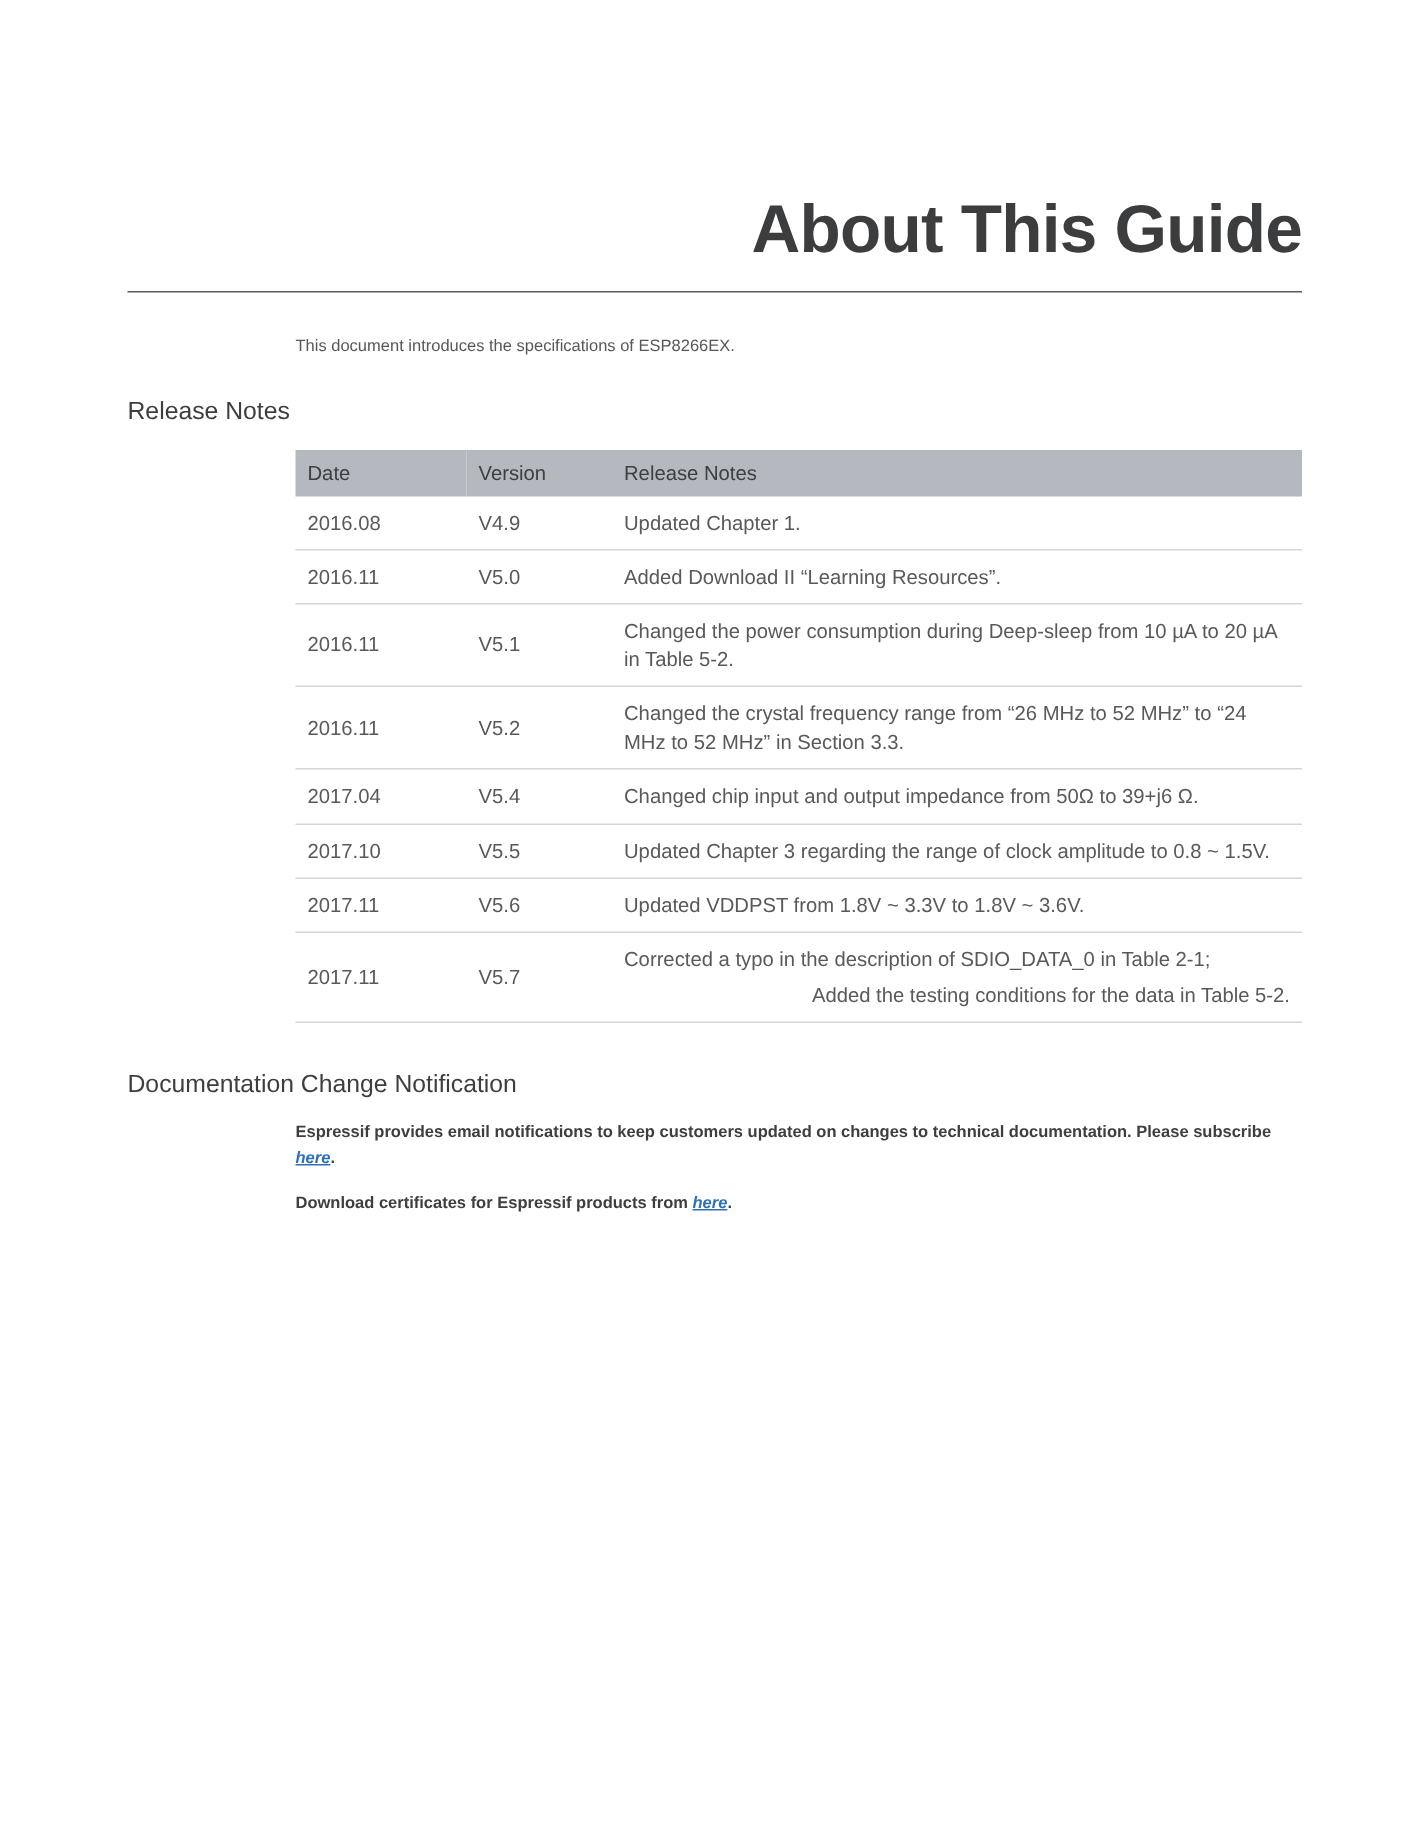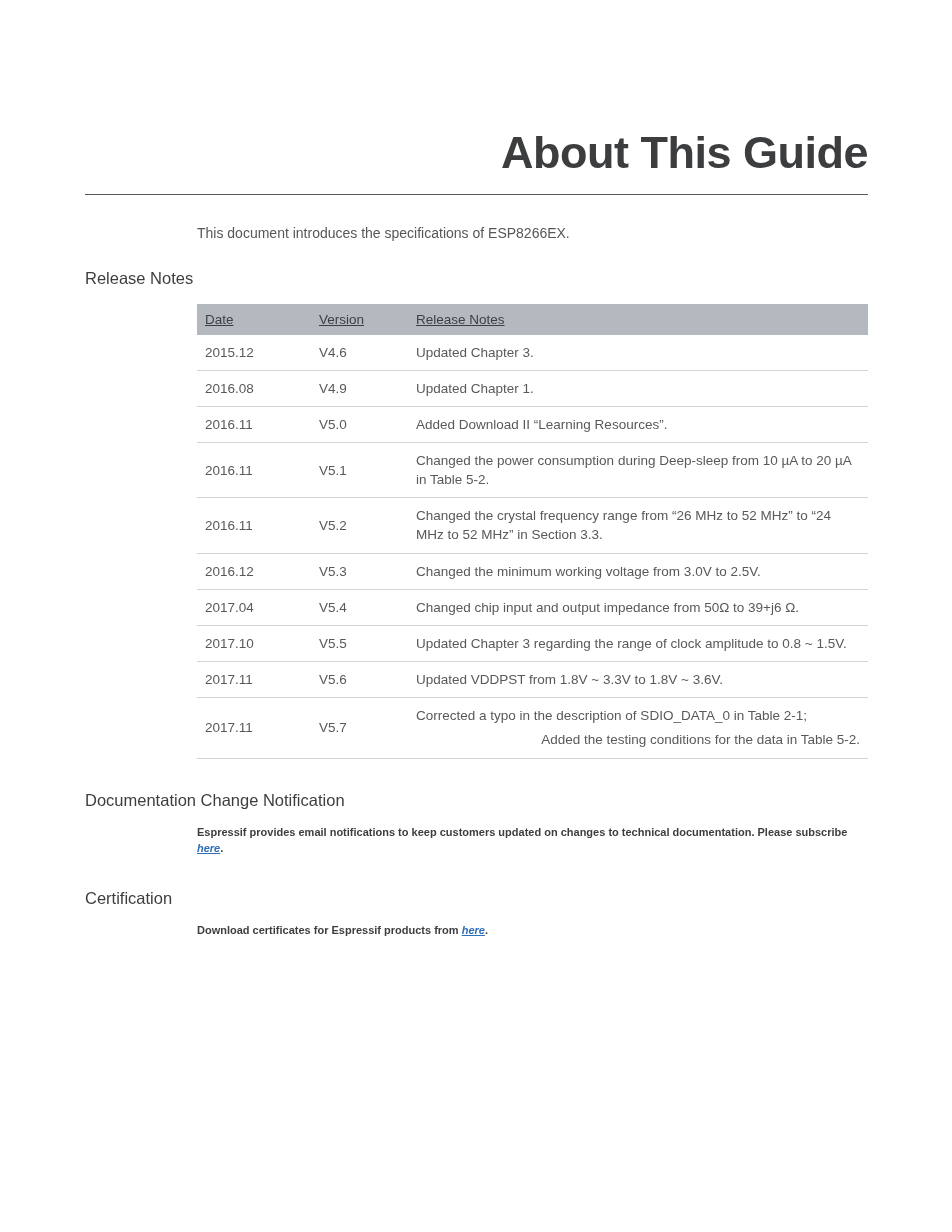--- a/index.html
+++ b/index.html
@@ -25,21 +25,21 @@
     text-align: right;
     line-height: 1.1;
   }
   .title-rule {
     border: none;
     border-top: 1px solid #595a5c;
     margin-top: 16px;
   }
   .intro {
     margin: 30px 0 0 112px;
-    font-size: 14px;
+    font-size: 11px;
     color: #565759;
   }
   h2.section-heading {
     margin: 28px 0 0 0;
     font-size: 16.5px;
     font-weight: 500;
     color: #3d3e40;
   }
   table.rn-table {
     margin: 16px 0 0 112px;
@@ -52,21 +52,20 @@
   table.rn-table col.c-date { width: 114px; }
   table.rn-table col.c-version { width: 97px; }
   table.rn-table col.c-notes { width: 460px; }
   table.rn-table thead th {
     background: #b4b9bf;
     color: #3d4043;
     font-weight: 400;
     text-align: left;
     padding: 8px 8px;
     font-size: 13.5px;
-    text-decoration: underline;
   }
   table.rn-table tbody td {
     padding: 8px 8px;
     vertical-align: middle;
     line-height: 1.42;
     border-top: 1px solid #d2d4d6;
   }
   table.rn-table tbody tr:first-child td { border-top: none; }
   table.rn-table tbody tr:last-child td { border-bottom: 1px solid #d2d4d6; }
   .note-line2 { margin-top: 5px; text-align: right; }
@@ -107,27 +106,20 @@
     </colgroup>
     <thead>
       <tr>
         <th>Date</th>
         <th>Version</th>
         <th>Release Notes</th>
       </tr>
     </thead>
     <tbody>
       <tr>
-        <td>2015.12</td>
-        <td>V4.6</td>
-        <td>
-            <div>Updated Chapter 3.</div>
-          </td>
-      </tr>
-      <tr>
         <td>2016.08</td>
         <td>V4.9</td>
         <td>
             <div>Updated Chapter 1.</div>
           </td>
       </tr>
       <tr>
         <td>2016.11</td>
         <td>V5.0</td>
         <td>
@@ -139,27 +131,20 @@
         <td>V5.1</td>
         <td>
             <div>Changed the power consumption during Deep-sleep from 10 µA to 20 µA in Table 5-2.</div>
           </td>
       </tr>
       <tr>
         <td>2016.11</td>
         <td>V5.2</td>
         <td>
             <div>Changed the crystal frequency range from “26 MHz to 52 MHz” to “24 MHz to 52 MHz” in Section 3.3.</div>
-          </td>
-      </tr>
-      <tr>
-        <td>2016.12</td>
-        <td>V5.3</td>
-        <td>
-            <div>Changed the minimum working voltage from 3.0V to 2.5V.</div>
           </td>
       </tr>
       <tr>
         <td>2017.04</td>
         <td>V5.4</td>
         <td>
             <div>Changed chip input and output impedance from 50Ω to 39+j6 Ω.</div>
           </td>
       </tr>
       <tr>
@@ -183,16 +168,15 @@
           <div>Corrected a typo in the description of SDIO_DATA_0 in Table 2-1;</div>
           <div class="note-line2">Added the testing conditions for the data in Table 5-2.</div>
         </td>
       </tr>
     </tbody>
   </table>
 
   <h2 class="section-heading gap">Documentation Change Notification</h2>
   <p class="bold-para"><span>Espressif provides email notifications to keep customers updated on changes to technical documentation. Please subscribe </span><a class="doc-link" href="#">here</a><span>.</span></p>
 
-  <h2 class="section-heading gap">Certification</h2>
   <p class="bold-para"><span>Download certificates for Espressif products from </span><a class="doc-link" href="#">here</a><span>.</span></p>
 
 </div>
 
 </body></html>

